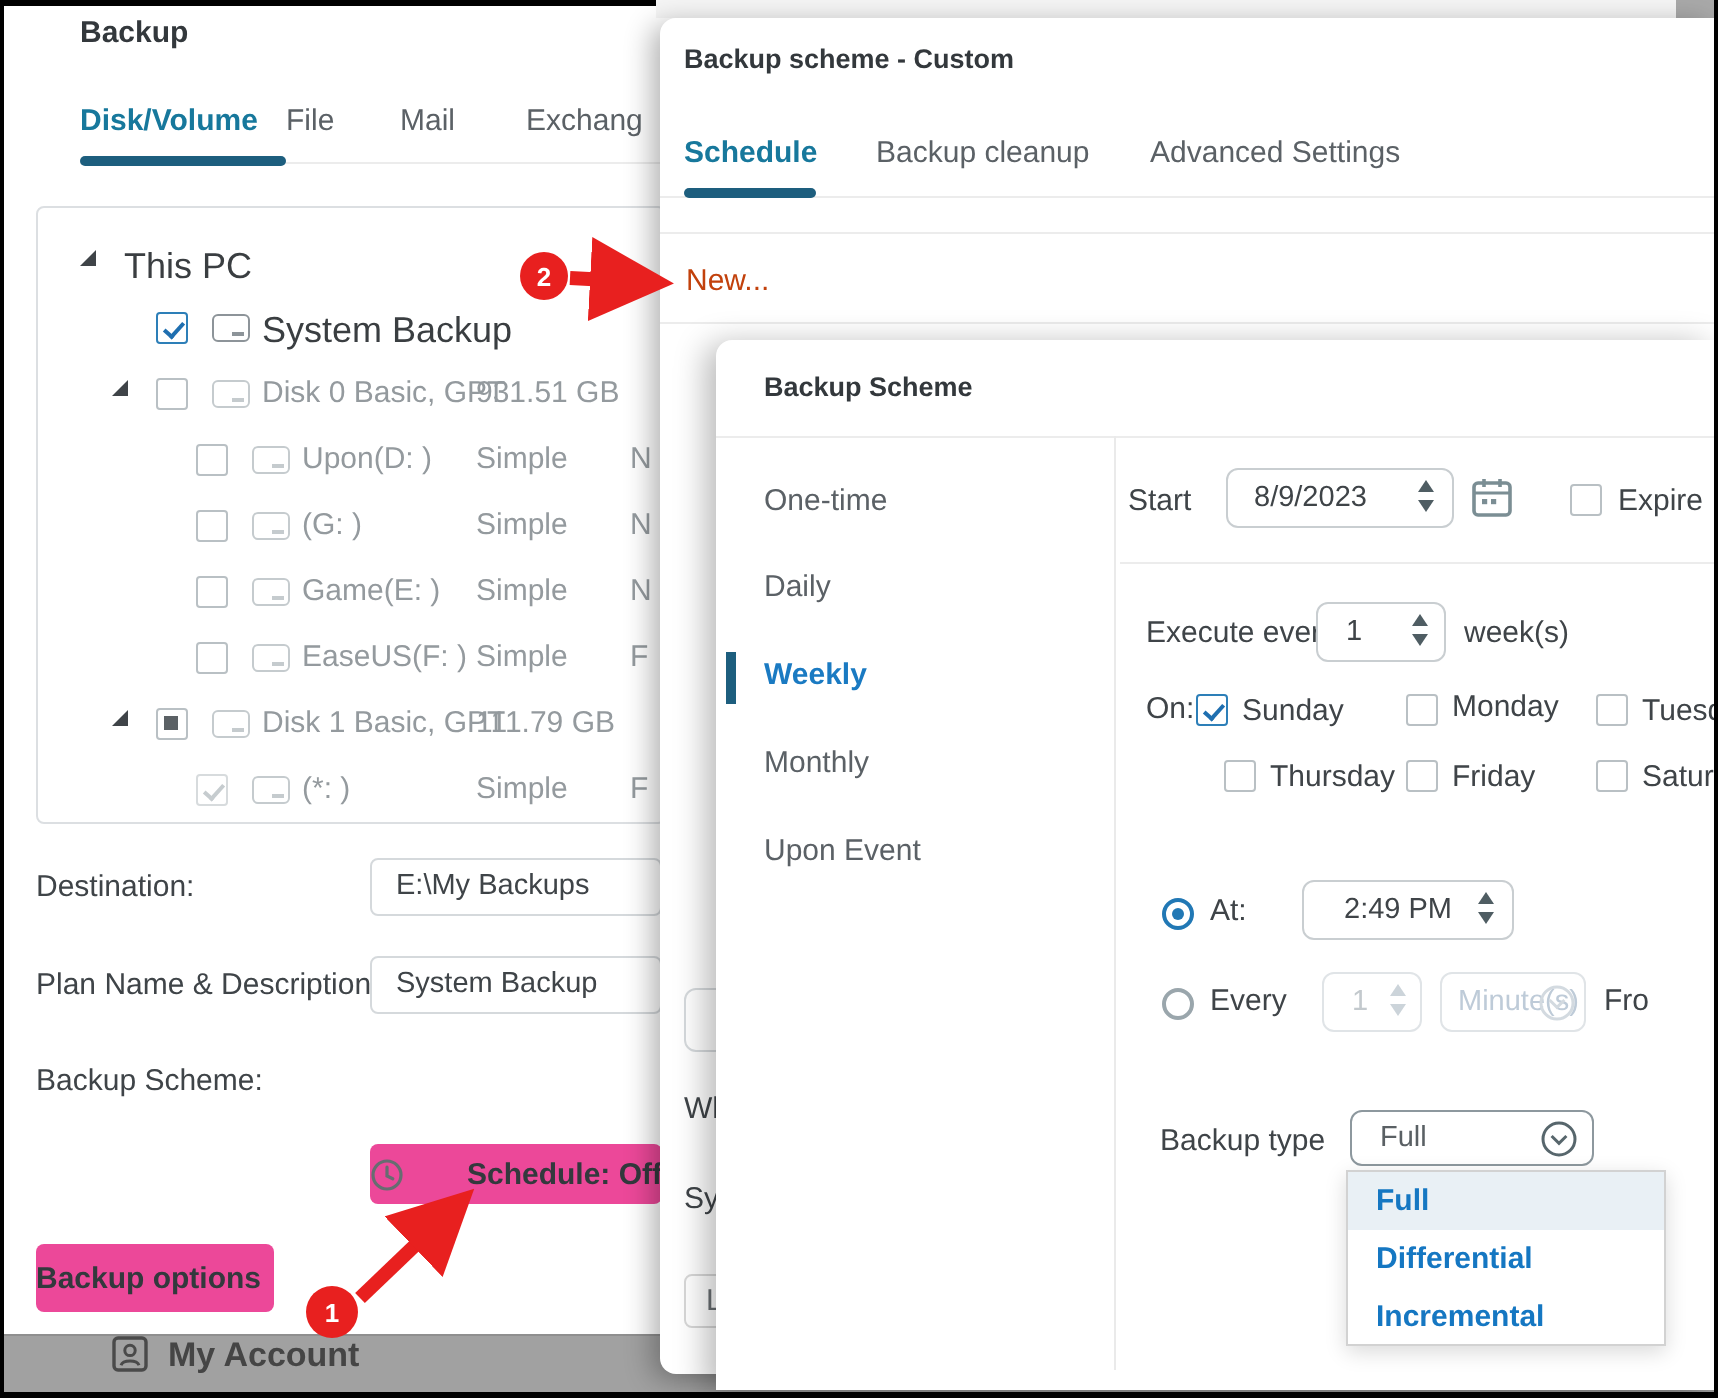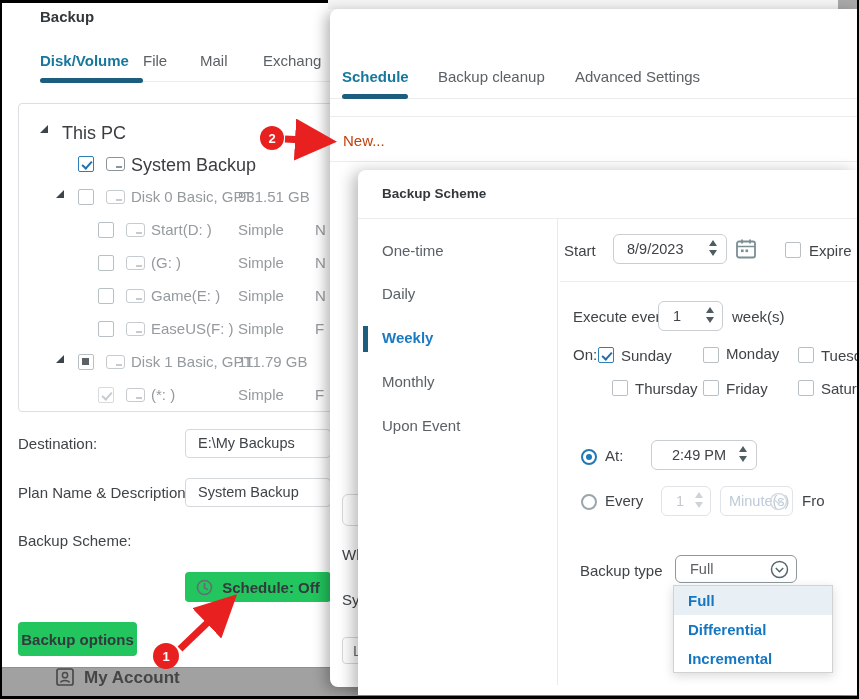--- a/index.html
+++ b/index.html
@@ -30,22 +30,22 @@
   .cb.dis::after{content:"";position:absolute;left:2.5px;top:3.5px;width:8px;height:4px;
      border-left:2px solid #c6cccf;border-bottom:2px solid #c6cccf;transform:rotate(-48deg);}
   .disk-icon{width:19px;height:14px;border:1.6px solid #c5cbce;border-radius:3px;box-sizing:border-box;}
   .disk-icon::after{content:"";position:absolute;right:2px;bottom:2px;width:6px;height:1.6px;background:#c5cbce;}
   .disk-icon.dark{border-color:#8d9499;}
   .disk-icon.dark::after{background:#8d9499;}
   
   .flabel{font-size:15px;color:#3f4448;white-space:nowrap;}
   .fbox{height:29px;border:1px solid #d5d9dc;border-radius:4px;background:#fff;box-sizing:border-box;
         font-size:14.5px;color:#3f4448;line-height:27px;padding-left:12px;white-space:nowrap;}
-  .gbtn{background:#22c55e;border-radius:4px;font-size:15px;font-weight:600;color:#33393d;
-        display:flex;align-items:center;justify-content:center;box-sizing:border-box;}
+  .gbtn{background:#ec4899;border-radius:4px;font-size:15px;font-weight:600;color:#33393d;
+        display:flex;align-items:center;justify-content:space-between;box-sizing:border-box;}
   
   #dlg{left:330px;top:9px;width:527px;height:678px;background:#fff;border-radius:8px 0 0 8px;
        box-shadow:-4px 3px 14px rgba(0,0,0,.30);z-index:4;}
   #scheme-dlg{left:358px;top:170px;width:499px;height:525px;background:#fff;border-radius:8px 0 0 0;
        box-shadow:-5px 2px 16px rgba(0,0,0,.28);z-index:6;overflow:hidden;}
   .dlg-title{font-size:13.5px;font-weight:700;color:#33383c;}
   .link{font-size:15px;color:#c2410c;white-space:nowrap;}
   .opt{font-size:15px;color:#5b6166;white-space:nowrap;}
   .opt.sel{color:#1a7ac2;font-weight:700;}
   .sel-bar{width:5px;height:26px;background:#1d5e7e;}
@@ -94,21 +94,21 @@
   <div class="abs t-dark" style="left:131px;top:155px;">System Backup</div>
 
   <div class="abs expander" style="left:56px;top:190px;"></div>
   <div class="abs cb" style="left:78px;top:189px;"></div>
   <div class="abs disk-icon" style="left:106px;top:190px;"></div>
   <div class="abs t-gray" style="left:131px;top:188px;">Disk 0 Basic, GPT</div>
   <div class="abs t-gray" style="left:238px;top:188px;">931.51 GB</div>
 
   <div class="abs cb" style="left:98px;top:222px;"></div>
   <div class="abs disk-icon" style="left:126px;top:223px;"></div>
-  <div class="abs t-gray" style="left:151px;top:221px;">Start(D: )</div>
+  <div class="abs t-gray" style="left:151px;top:221px;">Upon(D: )</div>
   <div class="abs t-gray" style="left:238px;top:221px;">Simple</div>
   <div class="abs t-gray" style="left:315px;top:221px;">N</div>
 
   <div class="abs cb" style="left:98px;top:255px;"></div>
   <div class="abs disk-icon" style="left:126px;top:256px;"></div>
   <div class="abs t-gray" style="left:151px;top:254px;">(G: )</div>
   <div class="abs t-gray" style="left:238px;top:254px;">Simple</div>
   <div class="abs t-gray" style="left:315px;top:254px;">N</div>
 
   <div class="abs cb" style="left:98px;top:288px;"></div>
@@ -164,20 +164,21 @@
         <path d="M5.5 15.6 C6.5 12.8 13.5 12.8 14.5 15.6" fill="none" stroke="#4a4a4a" stroke-width="1.5"></path>
       </svg>
   </div>
   <div class="abs" style="left:84px;top:668px;z-index:2;font-size:17px;font-weight:600;color:#454545;">My Account</div>
 
   <div class="abs" id="top-strip">
       <span class="sq"></span>
     </div>
 
   <div class="abs" id="dlg">
+    <div class="abs dlg-title" style="left:12px;top:13px;">Backup scheme - Custom</div>
 
     <div class="abs tab active" style="left:12px;top:59px;">Schedule</div>
     <div class="abs tab" style="left:108px;top:59px;">Backup cleanup</div>
     <div class="abs tab" style="left:245px;top:59px;">Advanced Settings</div>
     <div class="abs hline" style="left:0;top:89px;width:527px;"></div>
     <div class="abs tab-bar" style="left:12px;top:85px;width:66px;"></div>
 
     <div class="abs hline" style="left:0;top:107px;width:527px;"></div>
     <div class="abs link" style="left:13px;top:123px;">New...</div>
     <div class="abs hline" style="left:0;top:152px;width:527px;"></div>

